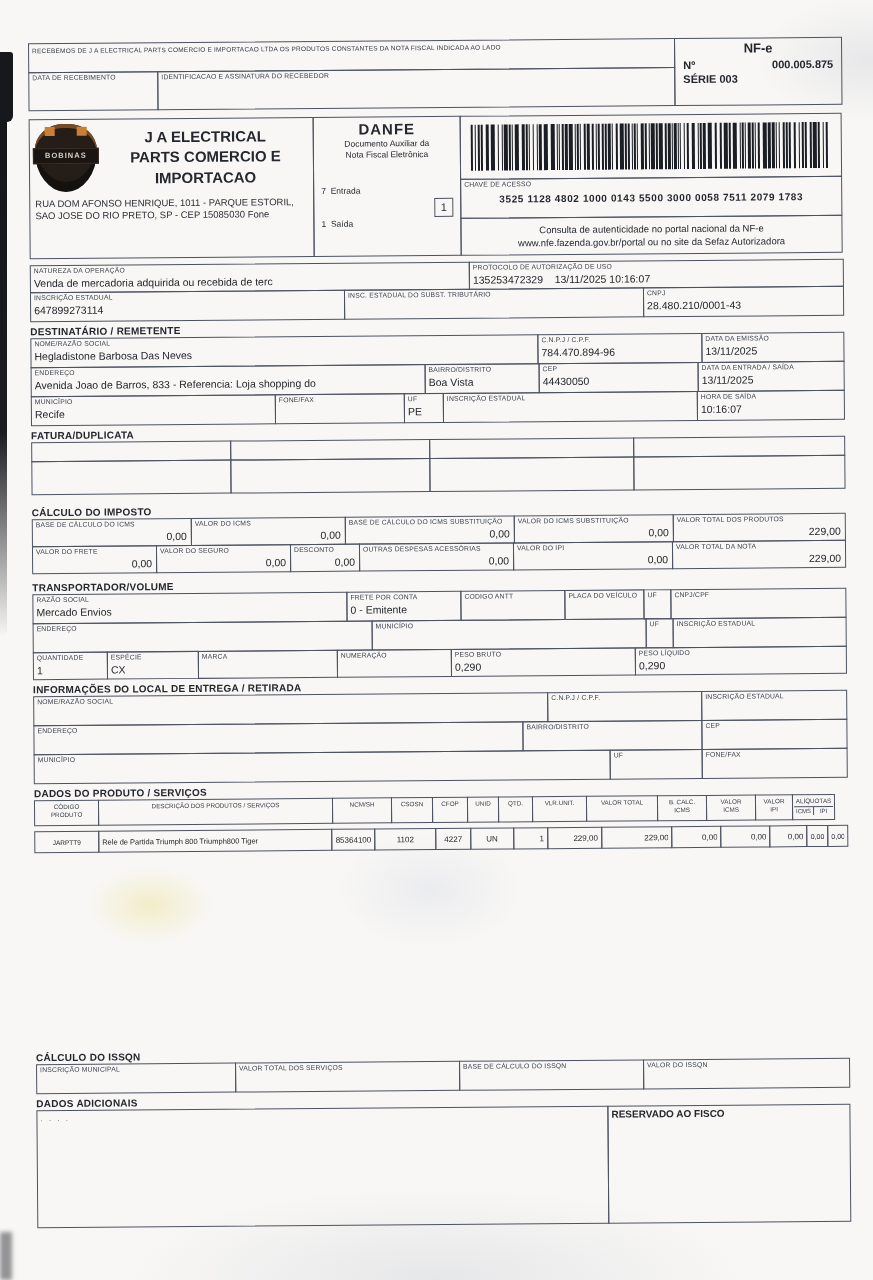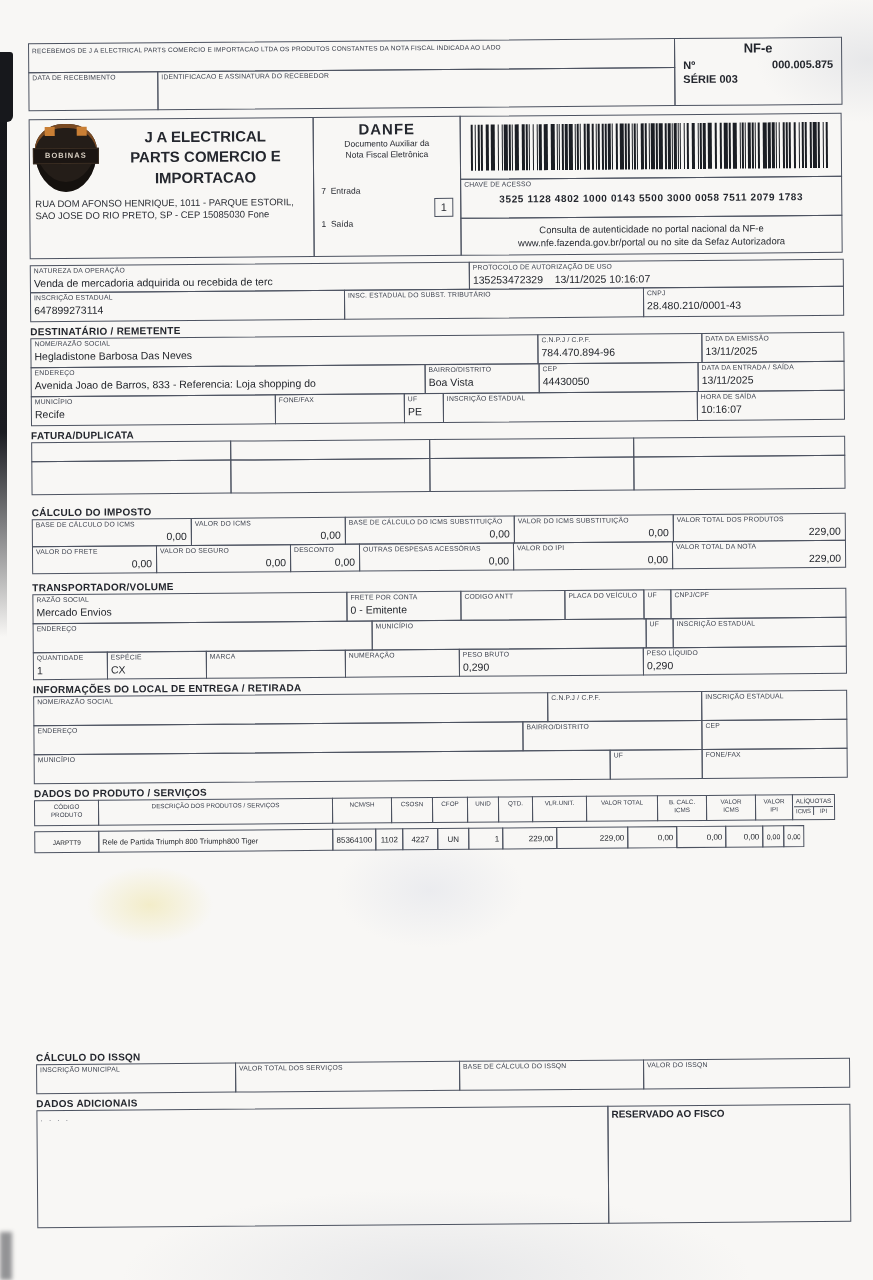--- a/index.html
+++ b/index.html
@@ -543,21 +543,21 @@
       <div class="fb" style="flex:1">
         <span class="lbl">INSCRIÇÃO ESTADUAL</span>
         <span class="val"></span>
       </div>
     </div>
     <div class="row r28 tight">
       <div class="fb" style="width:75px">
         <span class="lbl">QUANTIDADE</span>
         <span class="val">1</span>
       </div>
-      <div class="fb" style="width:100px">
+      <div class="fb" style="width:92px">
         <span class="lbl">ESPÉCIE</span>
         <span class="val">CX</span>
       </div>
       <div class="fb" style="width:140px">
         <span class="lbl">MARCA</span>
         <span class="val"></span>
       </div>
       <div class="fb" style="width:115px">
         <span class="lbl">NUMERAÇÃO</span>
         <span class="val"></span>
@@ -669,27 +669,27 @@
     <div class="row prod-row">
       <div class="fb" style="width:65px">
           <span class="pv c tiny">JARPTT9</span>
         </div>
       <div class="fb" style="width:235px">
           <span class="pv" style="font-size:7.5px">Rele de Partida Triumph 800 Triumph800 Tiger</span>
         </div>
       <div class="fb" style="width:44px">
           <span class="pv c">85364100</span>
         </div>
-      <div class="fb" style="width:28px">
+      <div class="fb" style="width:62px">
           <span class="pv c">1102</span>
         </div>
       <div class="fb" style="width:36px">
           <span class="pv c">4227</span>
         </div>
-      <div class="fb" style="width:32px">
+      <div class="fb" style="width:44px">
           <span class="pv c">UN</span>
         </div>
       <div class="fb" style="width:35px">
           <span class="pv r">1</span>
         </div>
       <div class="fb" style="width:55px">
           <span class="pv r">229,00</span>
         </div>
       <div class="fb" style="width:72px">
           <span class="pv r">229,00</span>

